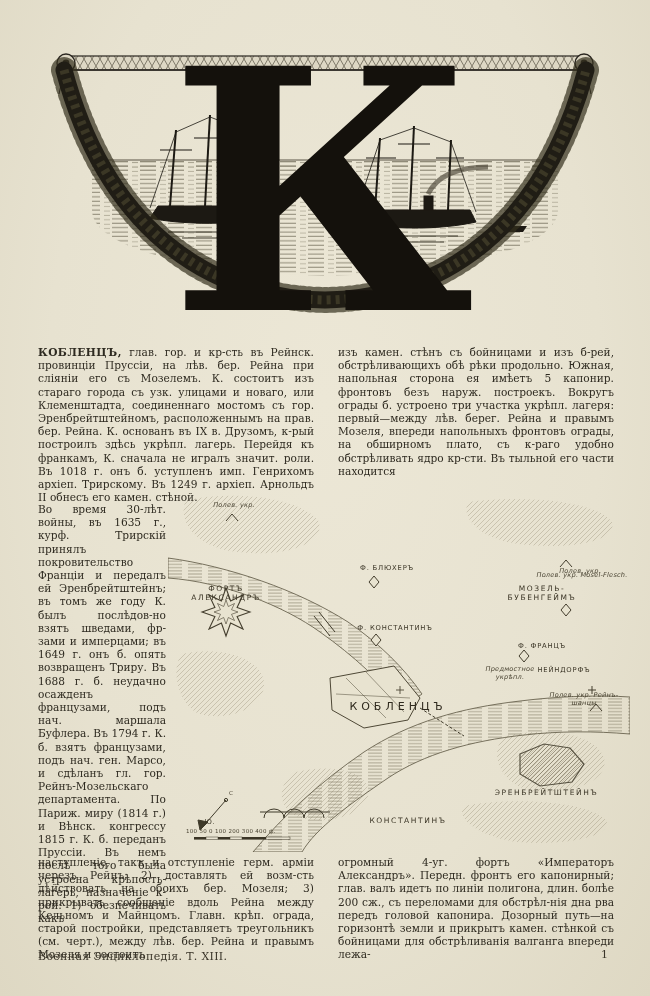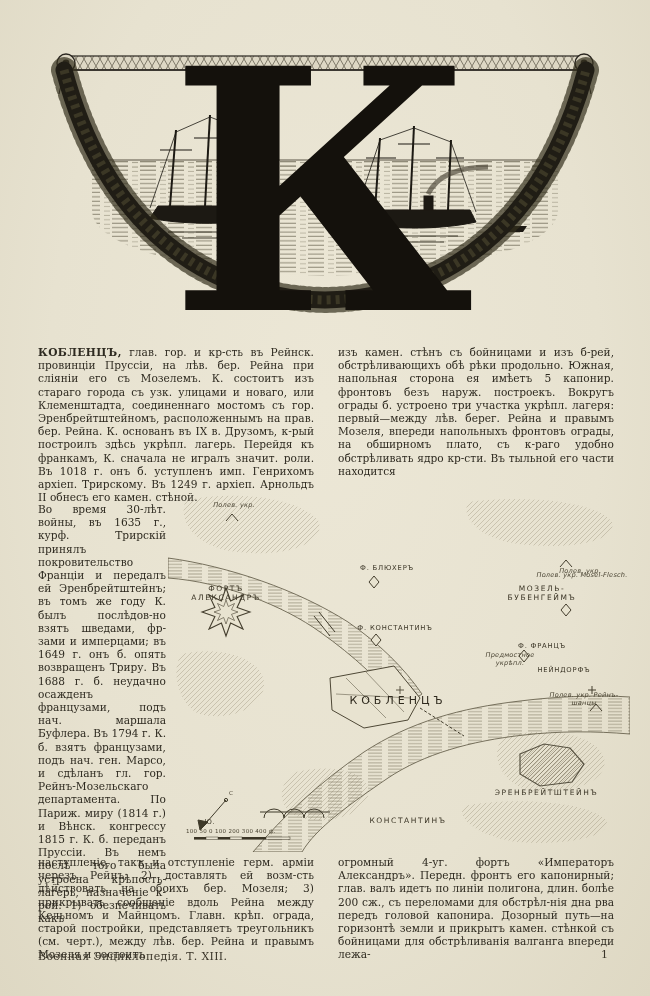--- a/index.html
+++ b/index.html
@@ -222,24 +222,24 @@
     </svg>
 
     <div class="map-label lbl-italic" style="left:36px;top:16px;width:60px;">Полев. укр.</div>
     <div class="map-label lbl-italic" style="left:368px;top:46px;width:92px;margin-top:40px;">Полев. укр. Mosel-Flesch.</div>
     <div class="map-label lbl-small" style="left:184px;top:78px;width:70px;">Ф. БЛЮХЕРЪ</div>
     <div class="map-label lbl-med" style="left:8px;top:98px;width:100px;">ФОРТЪ АЛЕКСАНДРЪ</div>
     <div class="map-label lbl-med" style="left:328px;top:98px;width:92px;">МОЗЕЛЬ-БУБЕНГЕЙМЪ</div>
     <div class="map-label lbl-italic" style="left:382px;top:82px;width:60px;">Полев. укр.</div>
     <div class="map-label lbl-small" style="left:182px;top:138px;width:90px;">Ф. КОНСТАНТИНЪ</div>
     <div class="map-label lbl-small" style="left:344px;top:156px;width:60px;">Ф. ФРАНЦЪ</div>
-    <div class="map-label lbl-italic" style="left:306px;top:166px;width:72px;">Предмостное укрѣпл.</div>
+    <div class="map-label lbl-italic" style="left:306px;top:180px;width:72px;">Предмостное укрѣпл.</div>
     <div class="map-label lbl-small" style="left:360px;top:180px;width:72px;">НЕЙНДОРФЪ</div>
     <div class="map-label lbl-italic" style="left:376px;top:206px;width:80px;">Полев. укр. Рейнъ-шанцы</div>
-    <div class="map-label lbl-big" style="left:168px;top:208px;width:124px;">КОБЛЕНЦЪ</div>
+    <div class="map-label lbl-big" style="left:168px;top:214px;width:124px;">КОБЛЕНЦЪ</div>
     <div class="map-label lbl-med" style="left:306px;top:302px;width:145px;">ЭРЕНБРЕЙТШТЕЙНЪ</div>
     <div class="map-label lbl-med" style="left:184px;top:330px;width:112px;">КОНСТАНТИНЪ</div>
     <div class="map-label lbl-small" style="left:32px;top:332px;width:20px;">Ю.</div>
     <div class="map-label lbl-tiny" style="left:56px;top:304px;width:14px;">С</div>
     <div class="map-label lbl-tiny" style="left:18px;top:342px;width:120px;text-align:left;">100 50 0 100 200 300 400 ф.</div>
   </div>
 
   <div class="footer-left">Военная Энциклопедія. Т. XIII.</div>
   <div class="footer-page">1</div>
 

